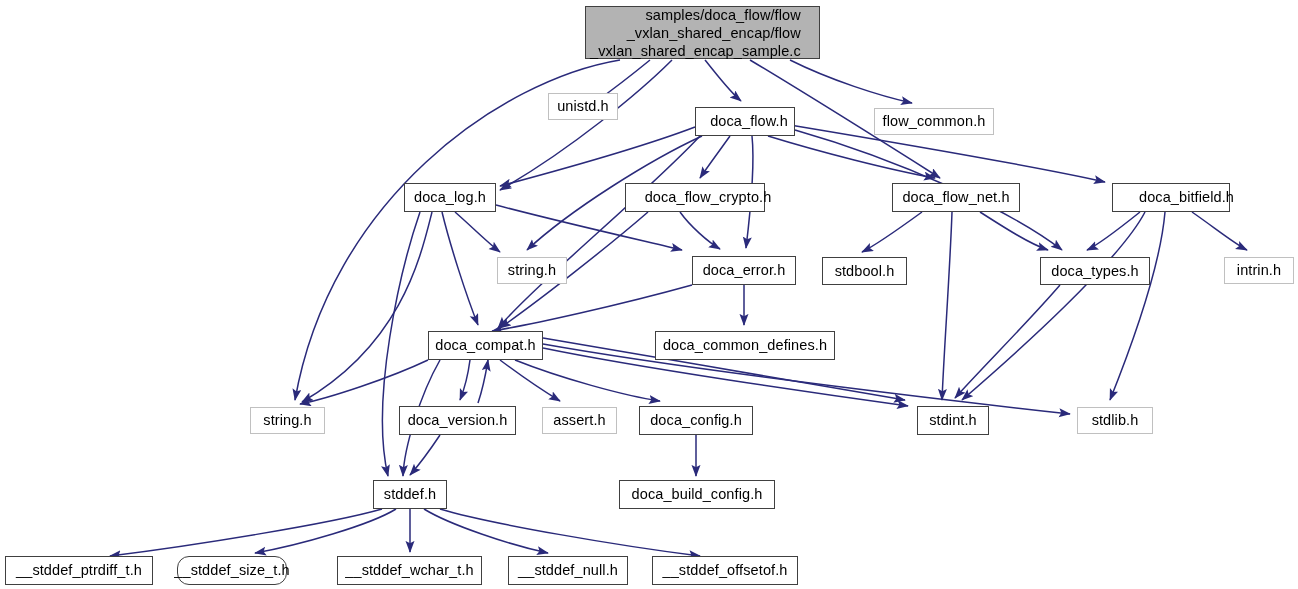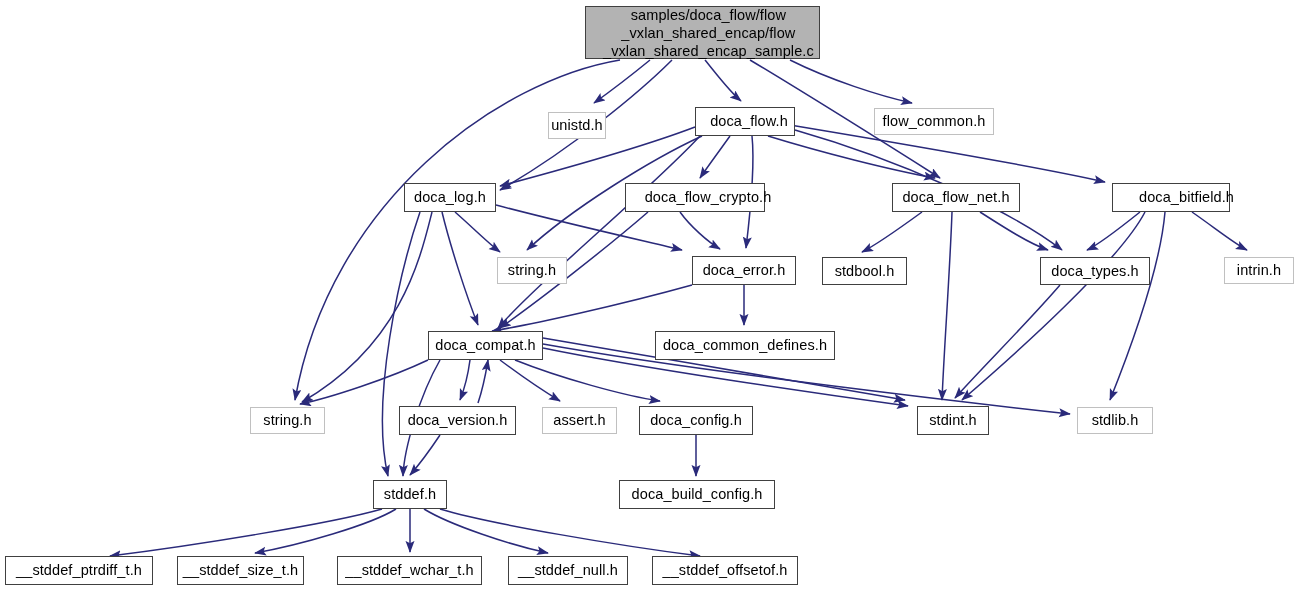--- a/index.html
+++ b/index.html
@@ -38,23 +38,23 @@
     white-space: pre-line;
     letter-spacing: 0.1px;
     z-index: 2;
   }
   .node.solid {
     border: 1.6px solid #404040;
   }
   .node.root {
     background: #b3b3b3;
     border: 1.6px solid #404040;
-    text-align: center;
+    text-align: right;
     justify-content: flex-start;
-    padding-left: 17px;
+    padding-left: 4px;
     line-height: 18px;
   }
 </style>
 </head>
 <body>
 
 <div id="canvas">
   <svg id="edges" viewBox="0 0 1298 589" xmlns="http://www.w3.org/2000/svg">
     <defs>
       <marker id="arrow" markerWidth="9" markerHeight="9" refX="7.4" refY="3" orient="auto" markerUnits="strokeWidth">
@@ -107,21 +107,21 @@
         <path d="M 382,509 C 330,524 190,546 110,556"></path>
         <path d="M 396,509 C 370,525 300,545 255,553"></path>
         <path d="M 410,509 C 410,525 410,543 410,552"></path>
         <path d="M 424,509 C 450,525 510,545 548,553"></path>
         <path d="M 440,509 C 490,524 620,546 700,556"></path>
       </g>
   </svg>
 <div class="node root" style="left: 585px; top: 6px; width: 235px; height: 53px;">samples/doca_flow/flow
 _vxlan_shared_encap/flow
 _vxlan_shared_encap_sample.c</div>
-    <div class="node" style="left: 548px; top: 112px; width: 58px; height: 27px;">unistd.h</div>
+    <div class="node" style="left: 548px; top: 93px; width: 70px; height: 27px;">unistd.h</div>
     <div class="node solid" style="left: 695px; top: 107px; width: 100px; height: 29px; padding-left: 8px;">doca_flow.h</div>
     <div class="node" style="left: 874px; top: 108px; width: 120px; height: 27px;">flow_common.h</div>
     <div class="node solid" style="left: 404px; top: 183px; width: 92px; height: 29px;">doca_log.h</div>
     <div class="node solid" style="left: 625px; top: 183px; width: 140px; height: 29px; padding-left: 26px;">doca_flow_crypto.h</div>
     <div class="node solid" style="left: 892px; top: 183px; width: 128px; height: 29px;">doca_flow_net.h</div>
     <div class="node solid" style="left: 1112px; top: 183px; width: 118px; height: 29px; padding-left: 31px;">doca_bitfield.h</div>
     <div class="node" style="left: 497px; top: 257px; width: 70px; height: 27px;">string.h</div>
     <div class="node solid" style="left: 692px; top: 256px; width: 104px; height: 29px;">doca_error.h</div>
     <div class="node solid" style="left: 822px; top: 257px; width: 85px; height: 28px;">stdbool.h</div>
     <div class="node solid" style="left: 1040px; top: 257px; width: 110px; height: 28px;">doca_types.h</div>
@@ -130,17 +130,17 @@
     <div class="node solid" style="left: 655px; top: 331px; width: 180px; height: 29px;">doca_common_defines.h</div>
     <div class="node" style="left: 250px; top: 407px; width: 75px; height: 27px;">string.h</div>
     <div class="node solid" style="left: 399px; top: 406px; width: 117px; height: 29px;">doca_version.h</div>
     <div class="node" style="left: 542px; top: 407px; width: 75px; height: 27px;">assert.h</div>
     <div class="node solid" style="left: 639px; top: 406px; width: 114px; height: 29px;">doca_config.h</div>
     <div class="node solid" style="left: 917px; top: 406px; width: 72px; height: 29px;">stdint.h</div>
     <div class="node" style="left: 1077px; top: 407px; width: 76px; height: 27px;">stdlib.h</div>
     <div class="node solid" style="left: 373px; top: 480px; width: 74px; height: 29px;">stddef.h</div>
     <div class="node solid" style="left: 619px; top: 480px; width: 156px; height: 29px;">doca_build_config.h</div>
     <div class="node solid" style="left: 5px; top: 556px; width: 148px; height: 29px; text-align: center;">__stddef_ptrdiff_t.h</div>
-    <div class="node solid" style="left: 177px; top: 556px; width: 127px; height: 29px;">__stddef_size_t.h</div>
+    <div class="node solid" style="left: 177px; top: 556px; width: 110px; height: 29px; border-radius: 12px;">__stddef_size_t.h</div>
     <div class="node solid" style="left: 337px; top: 556px; width: 145px; height: 29px;">__stddef_wchar_t.h</div>
     <div class="node solid" style="left: 508px; top: 556px; width: 120px; height: 29px;">__stddef_null.h</div>
     <div class="node solid" style="left: 652px; top: 556px; width: 146px; height: 29px;">__stddef_offsetof.h</div>
   </div>
 
 </body></html>

